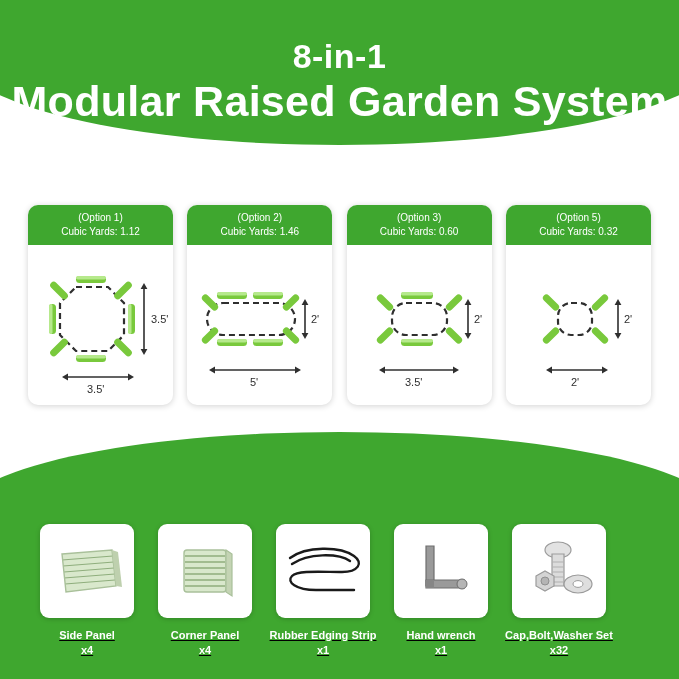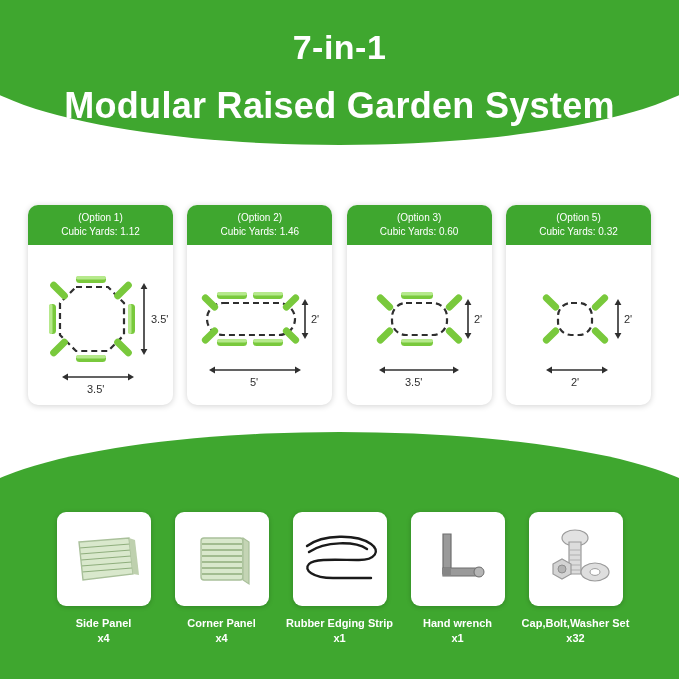--- a/index.html
+++ b/index.html
@@ -34,24 +34,23 @@
     text-align: center;
     color: #ffffff;
     line-height: 1.18;
   }
   .title-line1 {
     font-size: 34px;
     font-weight: bold;
     letter-spacing: 0.5px;
   }
   .title-line2 {
-    font-size: 36px;
+    font-size: 43px;
     font-weight: bold;
     letter-spacing: 0.3px;
-    margin-top: 17px;
   }
 
   
   .options-row {
     position: absolute;
     left: 28px;
     top: 205px;
     width: 623px;
     display: flex;
     justify-content: space-between;
@@ -94,24 +93,25 @@
     left: -40px;
     top: 432px;
     width: 759px;
     height: 320px;
     background: #3fa72f;
     border-radius: 50% 50% 0 0 / 26% 26% 0 0;
   }
   .parts-row {
     position: absolute;
     left: 28px;
-    top: 512px;
+    top: 524px;
     width: 623px;
     display: flex;
-    justify-content: center;
+    justify-content: flex-start;
+    text-decoration: underline;
   }
   .part {
     width: 118px;
     display: flex;
     flex-direction: column;
     align-items: center;
   }
   .part-thumb {
     width: 94px;
     height: 94px;
@@ -137,21 +137,21 @@
     font-weight: bold;
     text-align: center;
     line-height: 1.35;
   }
 </style>
 </head>
 <body>
 
 <div class="header">
   <div class="header-inner">
-    <div class="title-line1">7-in-1</div>
+    <div class="title-line1">8-in-1</div>
     <div class="title-line2">Modular Raised Garden System</div>
   </div>
 </div>
 
 <div class="options-row">
 
   <div class="option-card">
     <div class="option-head">
       <span class="l1">(Option 1)</span>
       <span class="l2">Cubic Yards: 1.12</span>

